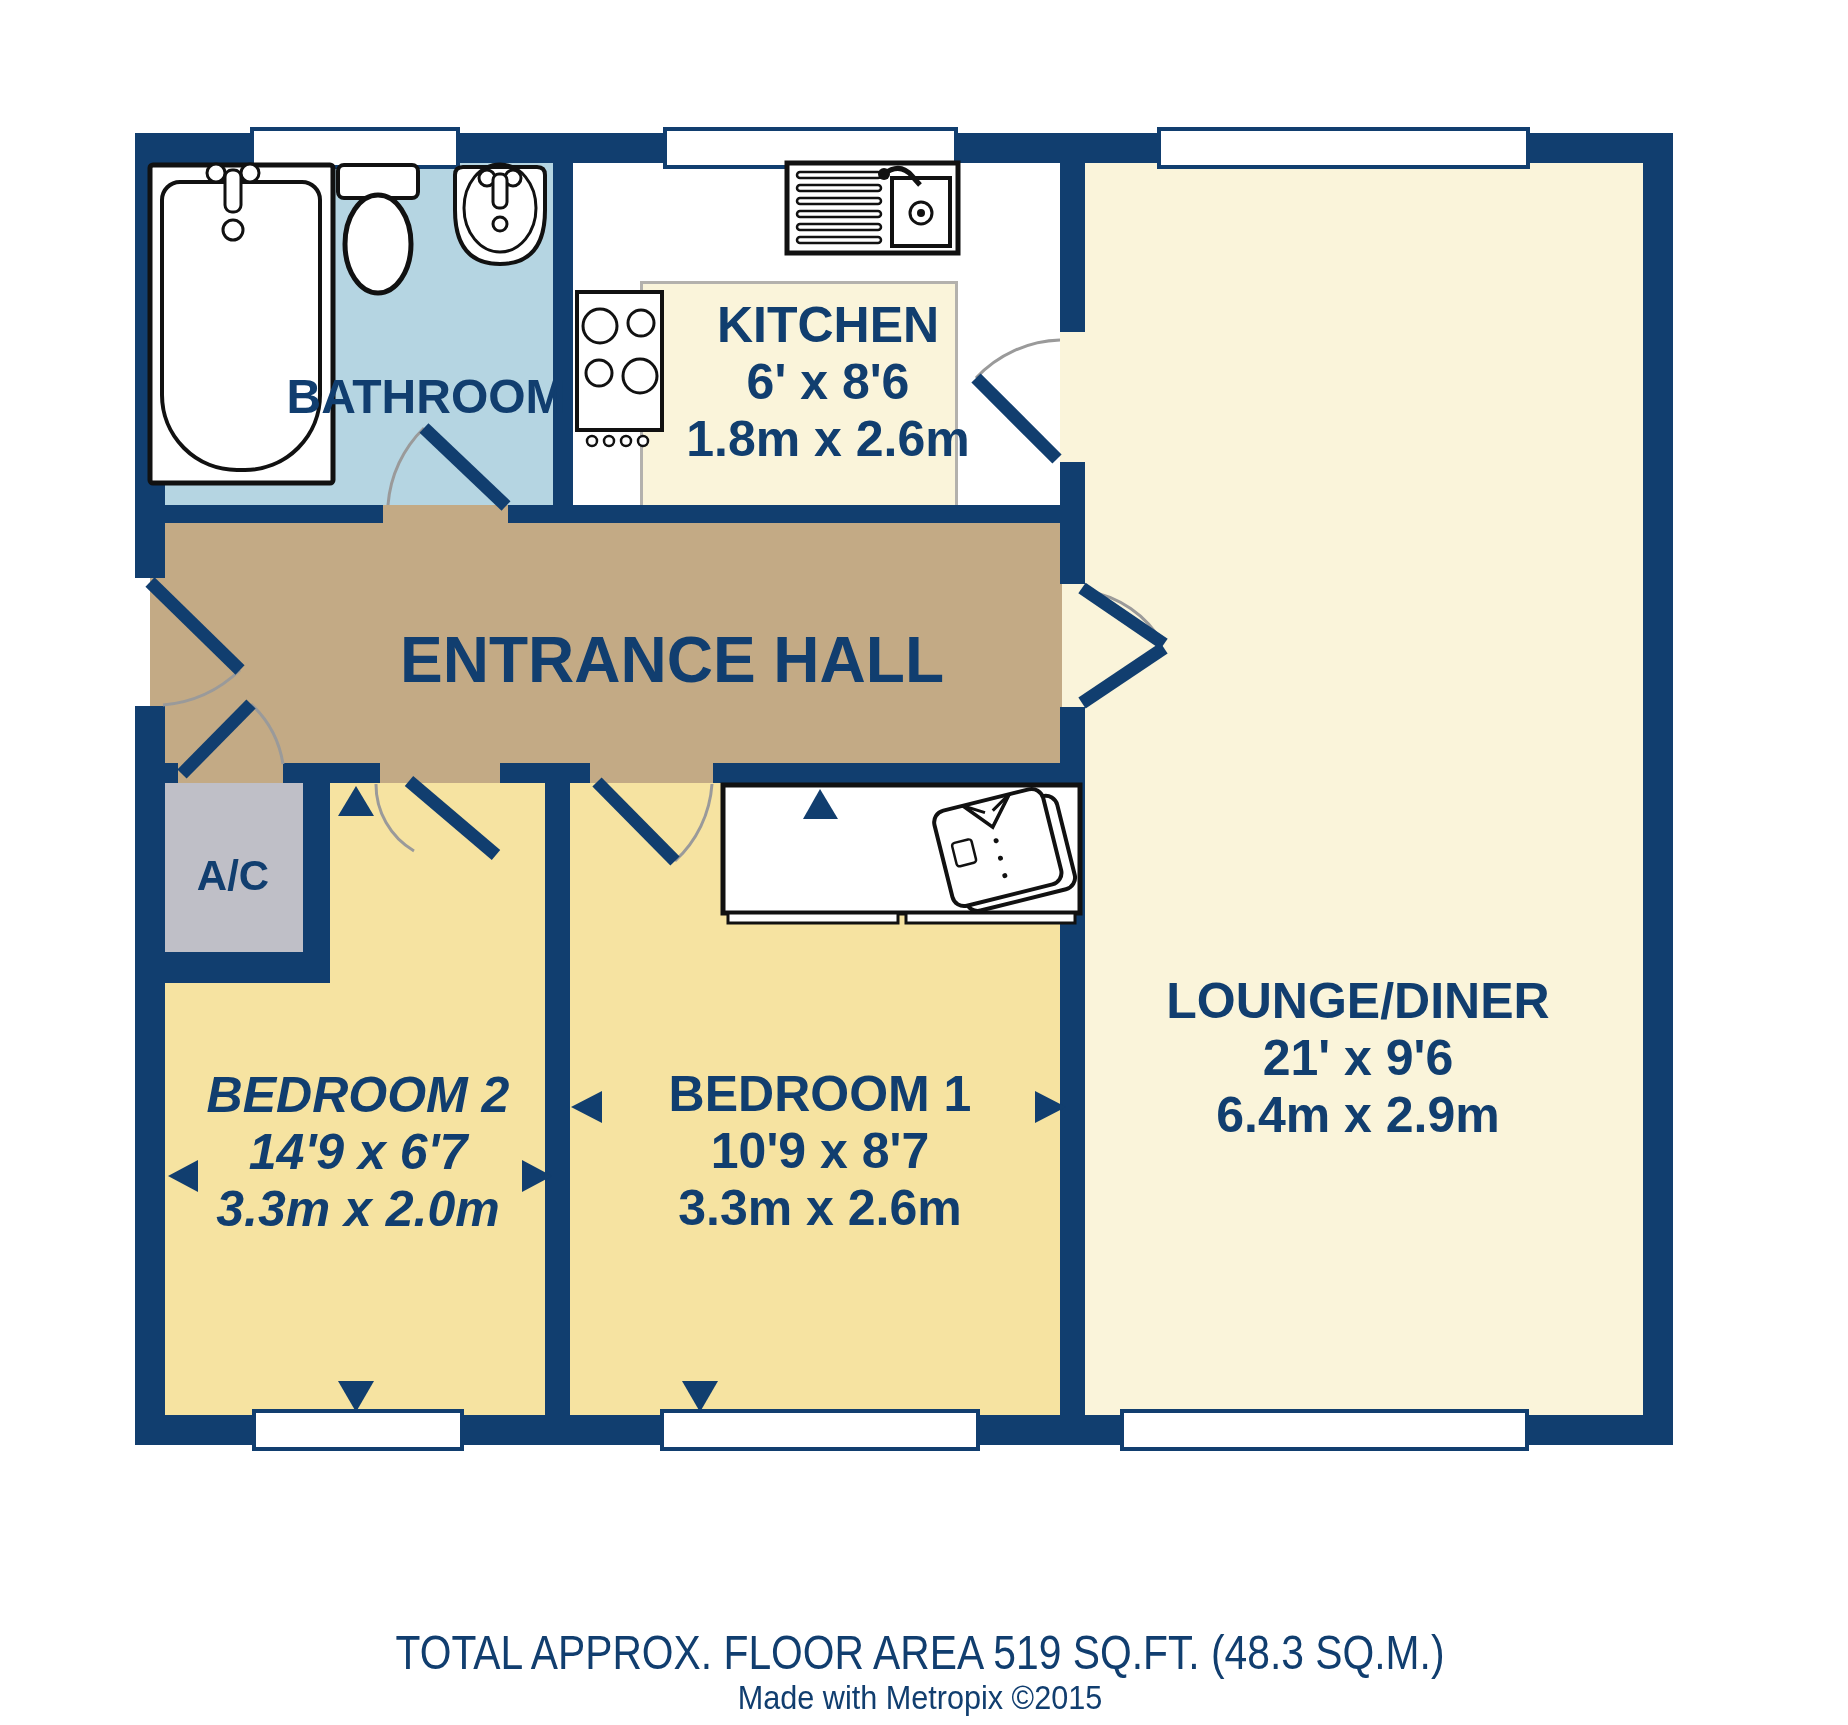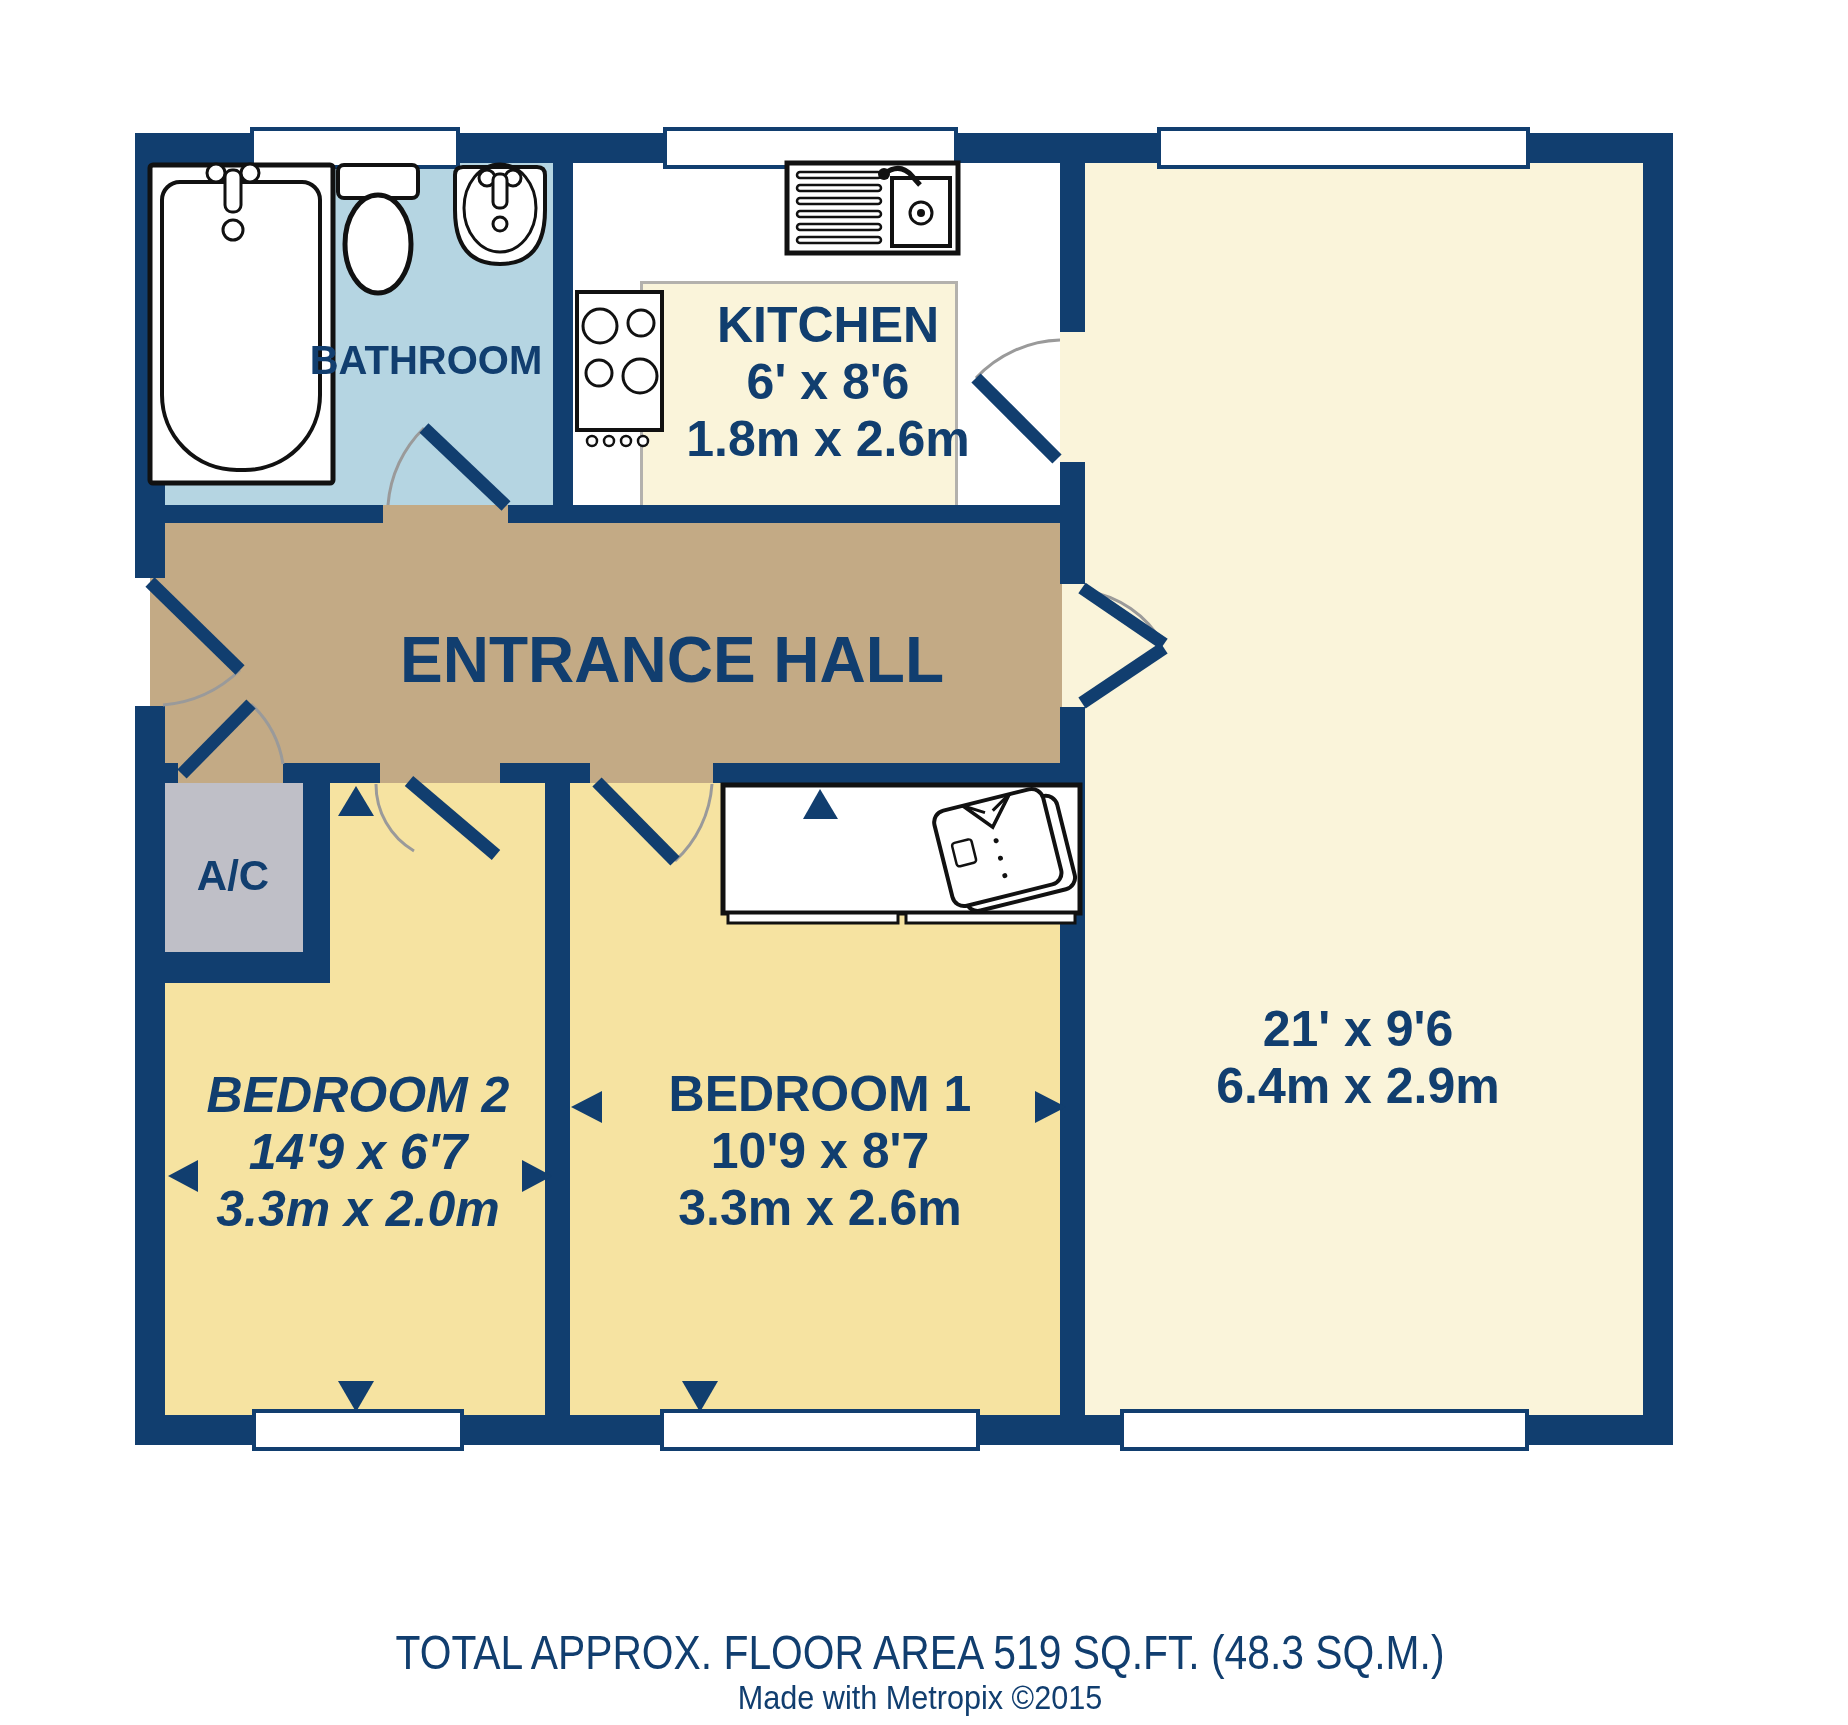--- a/index.html
+++ b/index.html
@@ -12,21 +12,21 @@
   .floor.kitchen{background:#ffffff;}
   .floor.kitchen-cream{background:#faf4da;border-top:3px solid #b3b1ad;border-left:3px solid #b3b1ad;border-right:3px solid #b3b1ad;}
   .floor.lounge{background:#faf4da;}
   .floor.hall{background:#c3aa85;}
   .floor.bedroom{background:#f6e3a1;}
   .floor.closet{background:#bfbfc7;}
   svg{position:absolute;left:0;top:0;}
   .label{position:absolute;transform:translate(-50%,-50%);text-align:center;color:#113e6f;
          font-weight:bold;white-space:nowrap;font-size:50px;line-height:57px;}
   .label span{display:block;}
-  .label.bathroom{font-size:40px;}
+  .label.bathroom{font-size:48px;margin-top:36px;}
   .label.hall{font-size:64px;}
   .label.ac{font-size:42px;}
   .footer-line{position:absolute;transform:translate(-50%,-50%) scaleX(0.85);color:#113e6f;white-space:nowrap;}
   .footer-line.area{font-size:48px;}
   .footer-line.credit{font-size:34px;transform:translate(-50%,-50%) scaleX(0.9);}
 </style>
 </head>
 <body>
 
 <div id="canvas">
@@ -199,20 +199,21 @@
     <span>3.3m x 2.0m</span>
   </div>
 
   <div class="label" style="left:820px;top:1112px;margin-top:39px;">
     <span>BEDROOM 1</span>
     <span>10'9 x 8'7</span>
     <span>3.3m x 2.6m</span>
   </div>
 
   <div class="label" style="left:1358px;top:1058px;">
+    <span>LOUNGE/DINER</span>
     <span>21' x 9'6</span>
     <span>6.4m x 2.9m</span>
   </div>
 
   <div class="footer-line area" style="left:920px;top:1652px;">TOTAL APPROX. FLOOR AREA 519 SQ.FT. (48.3 SQ.M.)</div>
   <div class="footer-line credit" style="left:920px;top:1697px;">Made with Metropix ©2015</div>
 
 </div>
 
 </body></html>

